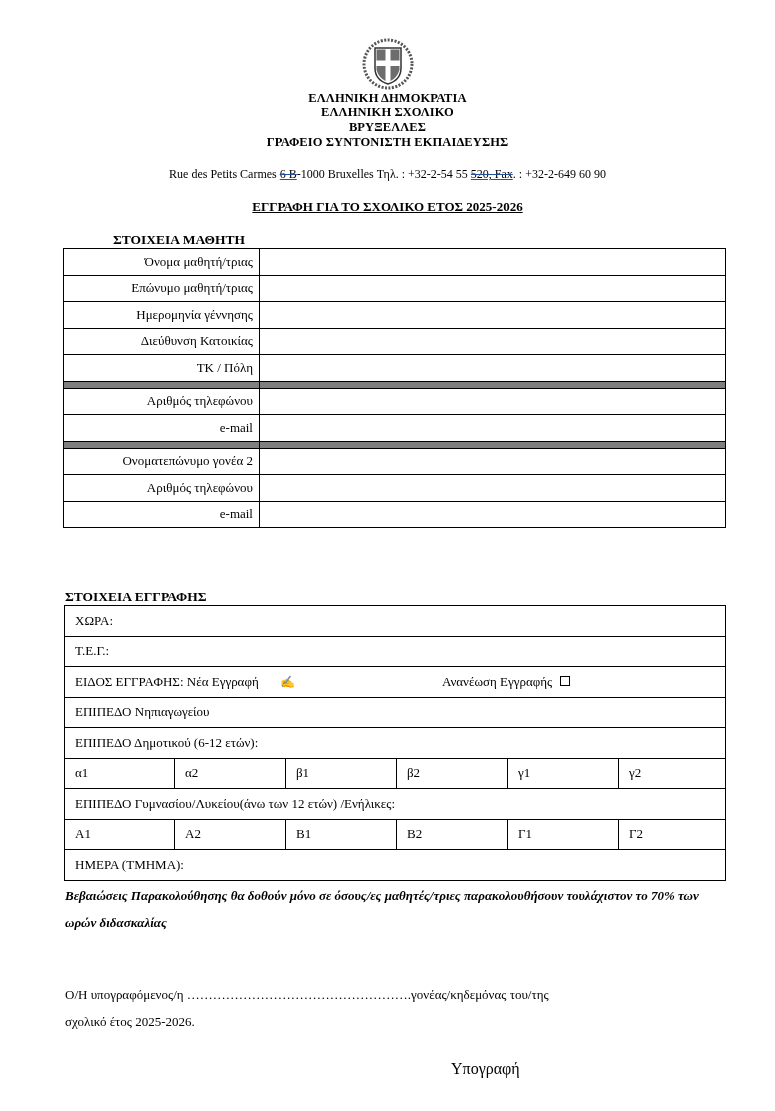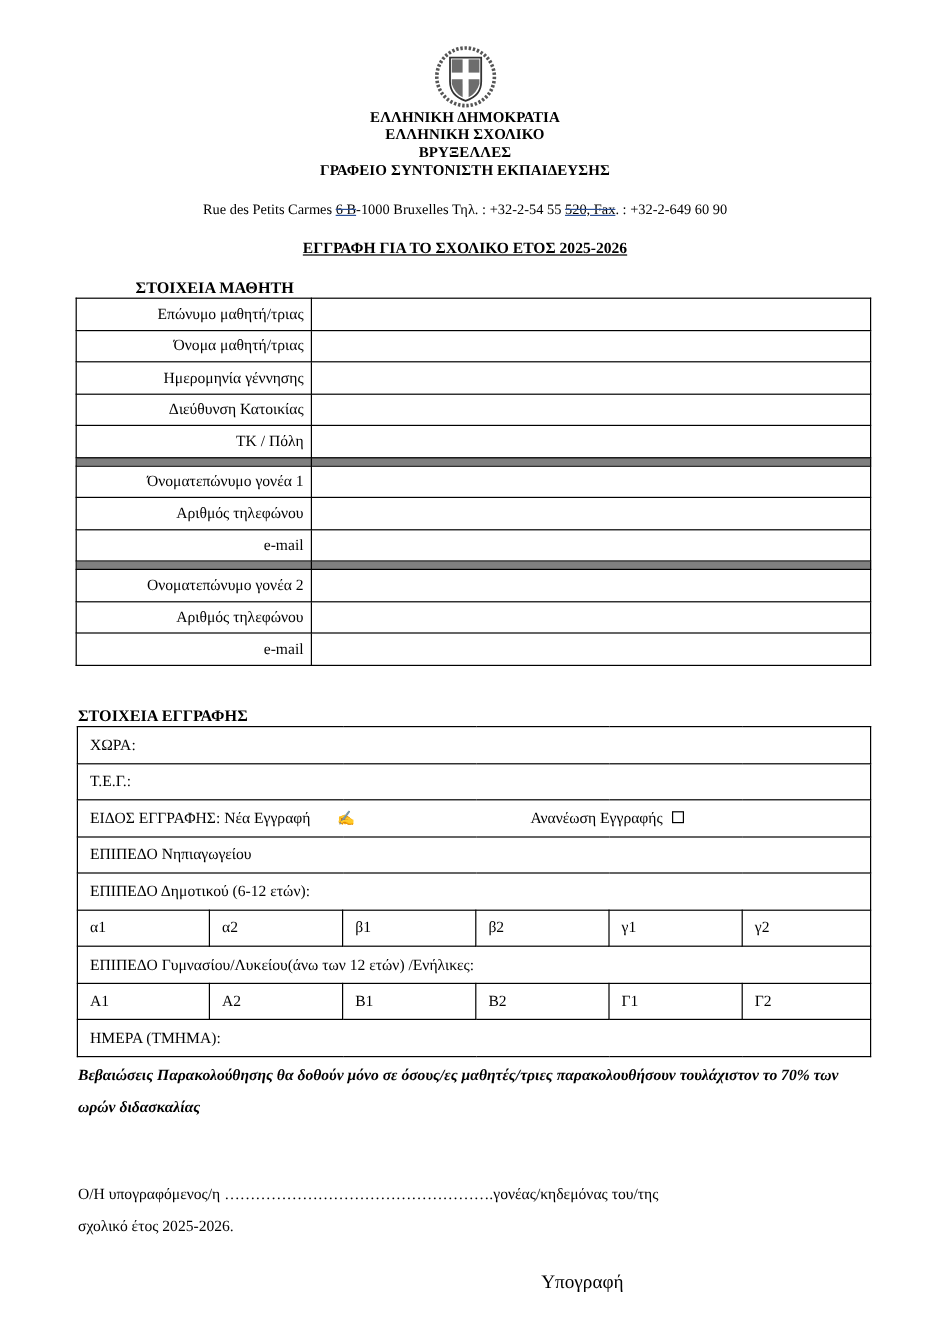--- a/index.html
+++ b/index.html
@@ -53,45 +53,41 @@
   <span>Rue des Petits Carmes </span><span class="u s">6  B</span><span>-1000 Bruxelles Τηλ. : +32-2-54 55 </span><span class="u s">520,  Fax</span><span>. : +32-2-649 60 90</span>
 </div>
 
 <div class="title">ΕΓΓΡΑΦΗ ΓΙΑ ΤΟ ΣΧΟΛΙΚΟ ΕΤΟΣ 2025-2026</div>
 
 <div class="sec1-title">ΣΤΟΙΧΕΙΑ ΜΑΘΗΤΗ</div>
 
 <table class="student">
   <tbody>
       <tr>
-        <td class="lbl">Επώνυμο μαθητή/τριας</td>
+        <td class="lbl">Όνομα μαθητή/τριας</td>
         <td></td>
       </tr>
   <tr>
-        <td class="lbl">Όνομα μαθητή/τριας</td>
+        <td class="lbl">Επώνυμο μαθητή/τριας</td>
         <td></td>
       </tr>
   <tr>
         <td class="lbl">Ημερομηνία γέννησης</td>
         <td></td>
       </tr>
   <tr>
         <td class="lbl">Διεύθυνση Κατοικίας</td>
         <td></td>
       </tr>
   <tr>
         <td class="lbl">ΤΚ / Πόλη</td>
         <td></td>
       </tr>
   <tr class="sep">
         <td></td>
-        <td></td>
-      </tr>
-  <tr>
-        <td class="lbl">Όνοματεπώνυμο γονέα 1</td>
         <td></td>
       </tr>
   <tr>
         <td class="lbl">Αριθμός τηλεφώνου</td>
         <td></td>
       </tr>
   <tr>
         <td class="lbl">e-mail</td>
         <td></td>
       </tr>

